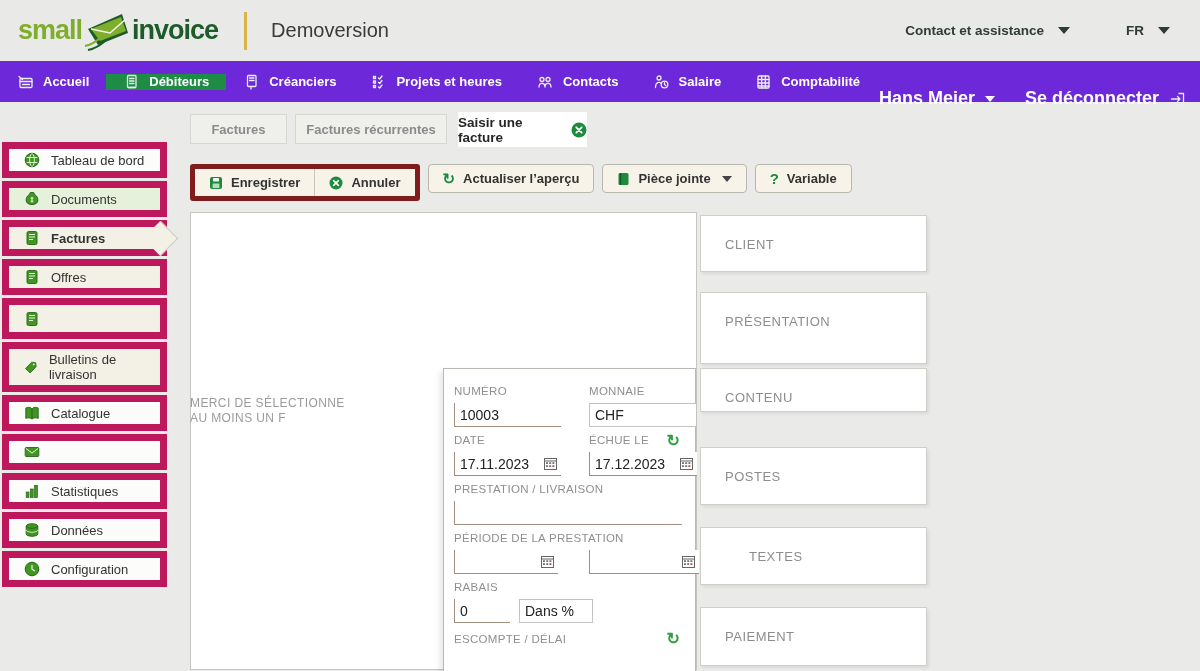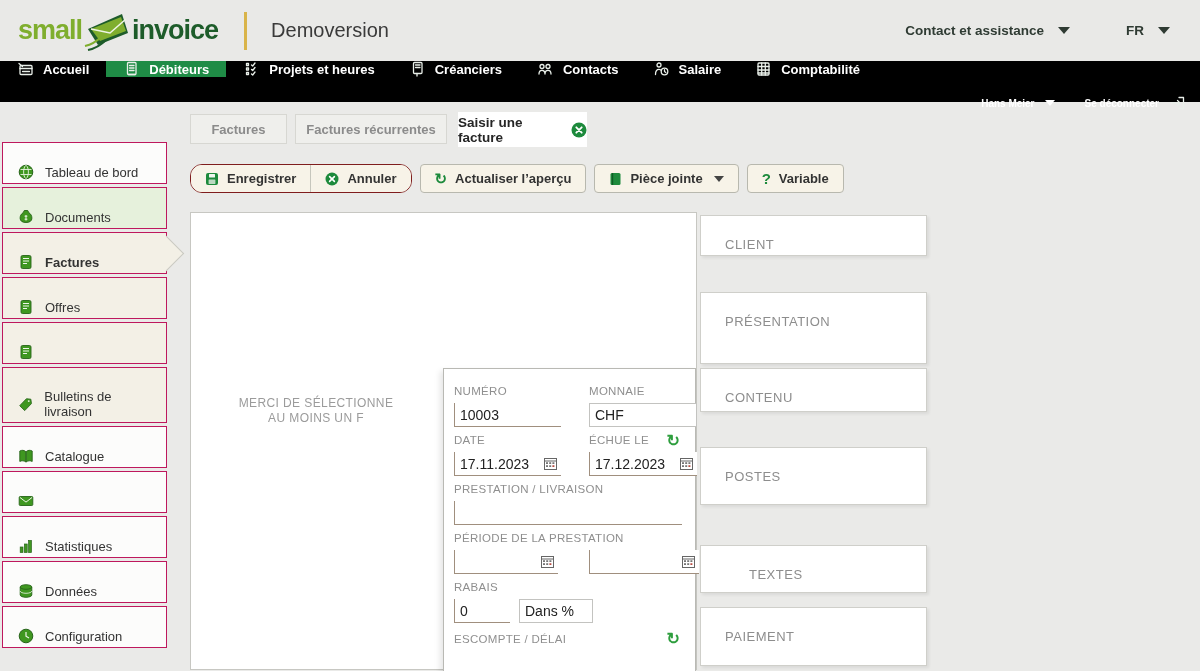--- a/index.html
+++ b/index.html
@@ -19,60 +19,60 @@
   .logo-env { margin:0 1px; }
   .gold-divider { width:3px; height:38px; background:#d9b44a; margin-left:26px; }
   .app-title { font-size:20px; color:#3a3a3a; margin-left:24px; }
   .header-right { margin-left:auto; display:flex; align-items:center; gap:56px; padding-right:30px; }
   .hdr-link { display:flex; align-items:center; gap:14px; font-size:13.5px; font-weight:bold; color:#2f3b33; cursor:pointer; }
   .caret { width:0; height:0; border-left:6px solid transparent; border-right:6px solid transparent;
     border-top:7px solid #2f3b33; display:inline-block; }
   .caret.white { border-top-color:#fff; border-left-width:5px; border-right-width:5px; border-top-width:6px; }
   
   .nav { position:absolute; left:0; top:61px; width:1200px; height:41px;
-    background:#000000; display:flex; align-items:flex-start; color:#fff; }
+    background:#6d28d9; display:flex; align-items:center; color:#fff; }
   .nav-item { display:flex; align-items:center; gap:9px; padding:0 17px;
     font-size:13px; font-weight:bold; cursor:pointer; white-space:nowrap; }
   .nav-item.active { background:#1f8c46; }
   .nav-right { margin-left:auto; display:flex; align-items:center; gap:30px; padding-right:14px; }
-  .nav-user { display:flex; align-items:center; gap:10px; font-size:10px; font-weight:bold; cursor:pointer;margin-top:34px; }
+  .nav-user { display:flex; align-items:center; gap:10px; font-size:18px; font-weight:bold; cursor:pointer;margin-top:34px; }
   .nav-ic { stroke:#e9efe9; fill:none; stroke-width:1.3; stroke-linecap:round; stroke-linejoin:round; }
   
   .tab { position:absolute; top:114px; height:30px; background:#efefec;
     border:1px solid #d7d7d2; display:flex; align-items:center; justify-content:center;
     font-size:13px; font-weight:bold; color:#8b8b8b; cursor:pointer; }
   .tab.active { top:112px; height:35px; background:#fff; border:none; color:#262626;
     font-size:13.5px; gap:11px; }
   
   .toolbar { position:absolute; left:190px; top:164px; display:flex; gap:8px; }
-  .btn-group { display:flex; border:1px solid #7f1d1d; border-radius:12px; background:#f7f3e8; overflow:hidden; }
+  .btn-group { display:flex; border:5px solid #7f1d1d; border-radius:3px; background:#f7f3e8; overflow:hidden; }
   .tb-btn { height:27px; display:flex; align-items:center; gap:8px; padding:0 14px;
     font-size:13px; font-weight:bold; color:#333; background:#f7f3e8; cursor:pointer; white-space:nowrap; }
   .tb-btn.standalone { border:1px solid #b8b8ae; border-radius:4px; height:29px; }
   .btn-group .tb-btn + .tb-btn { border-left:1px solid #c6c6bc; }
   .tb-caret { width:0; height:0; border-left:5px solid transparent; border-right:5px solid transparent;
     border-top:6px solid #444; margin-left:3px; }
   .green-glyph { color:#1d8a3c; font-weight:bold; font-size:15px; line-height:1; }
   
   .sidebar { position:absolute; left:2px; top:142px; width:165px; }
-  .sb-item { position:relative; border:1px solid #be185d; background:#fcfcfb;
+  .sb-item { position:relative; border:7px solid #be185d; background:#fcfcfb;
     min-height:33px; display:flex; align-items:center; gap:11px;
-    padding:21px 8px 3px 15px; font-size:13px; color:#333; margin-bottom:3px; cursor:pointer; }
+    padding:3px 8px 3px 15px; font-size:13px; color:#333; margin-bottom:3px; cursor:pointer; }
   .sb-item.green { background:#e6f1dc; font-weight:normal; }
   .sb-item.beige { background:#f3f0e6; }
   .sb-item.bold { font-weight:bold; }
   .sb-item.arrow::after { content:""; position:absolute; right:-13px; top:50%; margin-top:-12px;
     width:24px; height:24px; background:#f3f0e6; border-top:1px solid #c9c9c2; border-right:1px solid #c9c9c2;
     transform:rotate(45deg); }
   .sb-item.tall { min-height:41px; }
   .sb-label { line-height:15px; }
   
   .preview { position:absolute; left:190px; top:212px; width:507px; height:458px;
     background:#fff; border:1px solid #c7c7c2; }
-  .preview-msg { position:absolute; left:190px; top:396px; width:252px; text-align:center;
+  .preview-msg { position:absolute; left:190px; top:396px; width:252px; text-align:left;
     font-size:12px; color:#9b9b9b; line-height:15px; letter-spacing:.4px; }
   
   .popup { position:absolute; left:443px; top:368px; width:253px; height:320px;
     background:#fff; border:1px solid #b9b9b4; box-shadow:-3px 3px 6px rgba(0,0,0,.10);
     padding:9px 13px 0 10px; z-index:5; }
   .f-labels { display:flex; align-items:center; margin:7px 0 6px; position:relative; }
   .f-label { font-size:11.5px; color:#8f8f8f; letter-spacing:.3px; }
   .c1 { width:115px; flex:none; }
   .c2 { width:108px; flex:none;margin-left:20px; }
   .f-row { display:flex; }
@@ -131,31 +131,31 @@
   </div>
   <div class="nav-item active">
     <svg class="nav-ic" width="17" height="16" viewBox="0 0 16 16">
         <rect x="4" y="1.5" width="8.5" height="12" rx="1"></rect>
         <path d="M6 4.5h4.5M6 7h4.5M6 9.5h4.5M5 13.5h7"></path>
       </svg>
     <span>Débiteurs</span>
   </div>
   <div class="nav-item">
     <svg class="nav-ic" width="17" height="16" viewBox="0 0 16 16">
+        <rect x="4" y="1.5" width="8.5" height="11" rx="1"></rect>
+        <path d="M6 4h4.5M6 6.5h4.5M7.5 12.5v2.5"></path>
+      </svg>
+    <span>Créanciers</span>
+  </div>
+  <div class="nav-item">
+    <svg class="nav-ic" width="17" height="16" viewBox="0 0 16 16">
         <path d="M3 2.5h2v2H3zM3 7h2v2H3zM3 11.5h2v2H3z"></path>
         <path d="M8 4l1.2 1L11.5 2M8 8.5l1.2 1L11.5 6.5M8 13l1.2 1L11.5 11"></path>
       </svg>
     <span>Projets et heures</span>
-  </div>
-  <div class="nav-item">
-    <svg class="nav-ic" width="17" height="16" viewBox="0 0 16 16">
-        <rect x="4" y="1.5" width="8.5" height="11" rx="1"></rect>
-        <path d="M6 4h4.5M6 6.5h4.5M7.5 12.5v2.5"></path>
-      </svg>
-    <span>Créanciers</span>
   </div>
   <div class="nav-item">
     <svg class="nav-ic" width="18" height="16" viewBox="0 0 16 16">
         <circle cx="5" cy="5.5" r="2"></circle>
         <circle cx="11" cy="5.5" r="2"></circle>
         <path d="M2 13c0-2.2 1.4-3.6 3-3.6S8 10.8 8 13M8 13c0-2.2 1.4-3.6 3-3.6s3 1.4 3 3.6"></path>
       </svg>
     <span>Contacts</span>
   </div>
   <div class="nav-item">
@@ -317,25 +317,25 @@
     <span class="sb-label">Configuration</span>
   </div>
 </div>
 
 <div class="preview"></div>
 <div class="preview-msg">
   <div>MERCI DE SÉLECTIONNE</div>
   <div>AU MOINS UN F</div>
 </div>
 
-<div class="card" style="top:215px; height:41px;"><span>CLIENT</span></div>
+<div class="card" style="top:215px; height:57px;"><span>CLIENT</span></div>
 <div class="card" style="top:292px; height:72px;"><span>PRÉSENTATION</span></div>
 <div class="card" style="top:368px; height:44px;"><span>CONTENU</span></div>
 <div class="card" style="top:447px; height:58px;"><span>POSTES</span></div>
-<div class="card" style="top:545px; height:48px;padding-left:48px;"><span>TEXTES</span></div>
+<div class="card" style="top:527px; height:58px;padding-left:48px;"><span>TEXTES</span></div>
 <div class="card" style="top:607px; height:59px;"><span>PAIEMENT</span></div>
 
 <div class="popup">
 
   <div class="f-labels">
     <span class="f-label c1">NUMÉRO</span>
     <span class="f-label c2">MONNAIE</span>
   </div>
   <div class="f-row">
     <span class="c1"><input class="f-input underline" style="width: 107px;" value="10003"></span>

